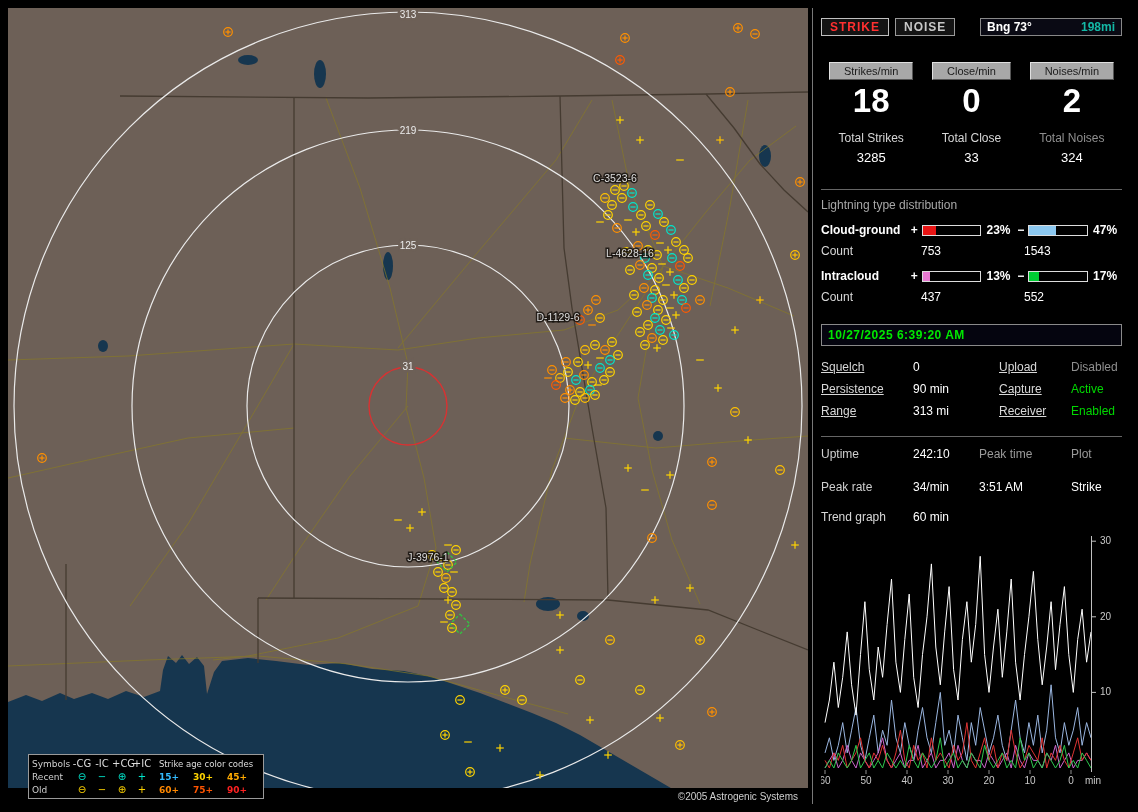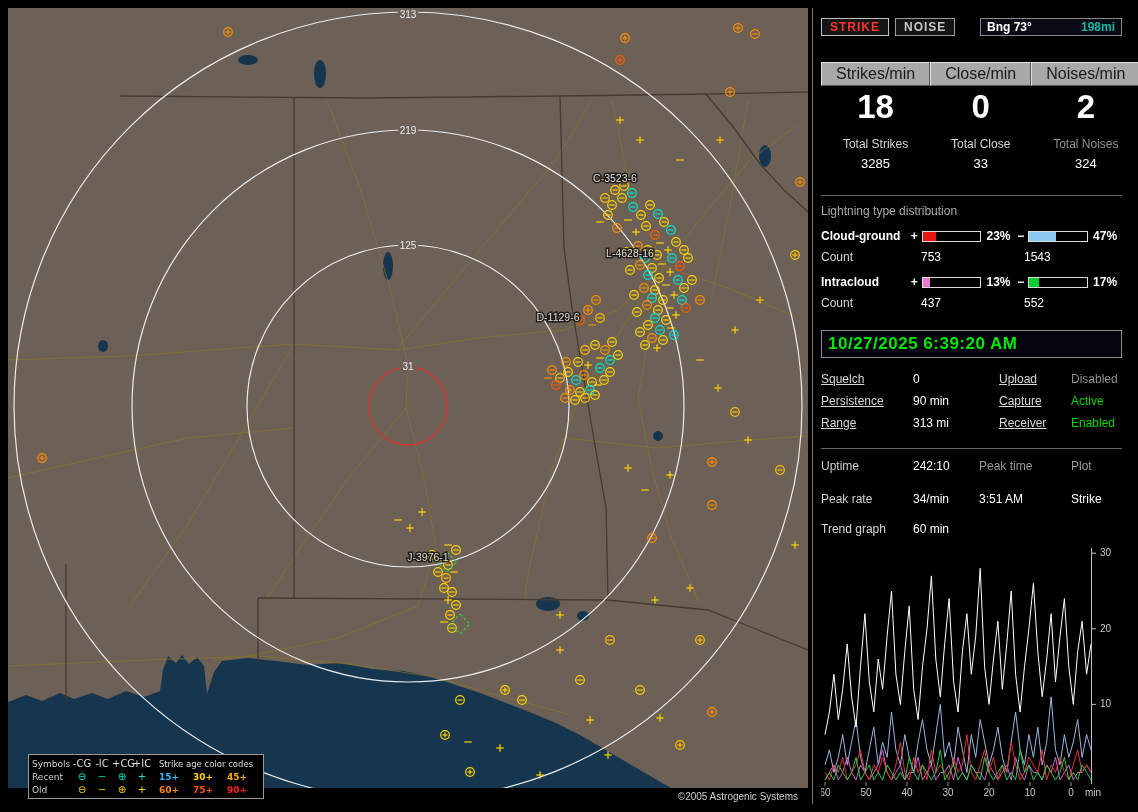--- a/index.html
+++ b/index.html
@@ -25,42 +25,42 @@
   .side-panel{position:absolute;left:812px;top:8px;width:318px;height:796px;background:#000;border-left:1px solid #787878;padding:6px 8px 0 8px;color:#ddd;font-size:12px;}
   .top-bar{display:flex;align-items:center;gap:6px;margin-top:4px;}
   .btn{display:inline-block;padding:1px 8px;border:1px solid #9a9a9a;background:#141414;font-weight:bold;font-size:12px;letter-spacing:1px;cursor:pointer;}
   .btn.strike{color:#ff3030;border-color:#c0c0c0;}
   .btn.noise{color:#c8c8c8;}
   .bng-box{margin-left:auto;display:flex;align-items:center;justify-content:space-between;width:142px;border:1px solid #888;background:#0a0a14;padding:1px 6px;font-weight:bold;font-size:12px;}
   .bng{color:#fff;}
   .mi-green{color:#14b8a6;}
 
   .rates{display:grid;grid-template-columns:1fr 1fr 1fr;margin-top:26px;text-align:center;}
-  .rate-box{display:inline-block;background:#a8a8a8;color:#1a1a1a;font-size:16px;padding:2px 14px;border:1px solid;border-color:#e0e0e0 #555 #555 #e0e0e0;cursor:pointer;}
+  .rate-box{display:inline-block;background:#a8a8a8;color:#1a1a1a;font-size:11px;padding:2px 14px;border:1px solid;border-color:#e0e0e0 #555 #555 #e0e0e0;cursor:pointer;}
   .rate-value{display:block;color:#fff;font-size:33px;font-weight:bold;margin-top:2px;}
   .total-label{display:block;color:#d6d6d6;font-size:12px;margin-top:11px;}
   .col3 .total-label{color:#8f8f8f;}
   .total-value{display:block;color:#fff;font-size:13px;margin-top:5px;}
 
   .divider{height:1px;background:#666;margin:24px 0 8px 0;}
   .divider2{height:1px;background:#666;margin:18px 0 10px 0;}
   .section-title{color:#a8a8a8;font-size:12px;}
 
   .dist-row{display:flex;align-items:center;margin-top:11px;}
   .dist-label{width:88px;font-weight:bold;color:#fff;}
   .sign{width:11px;color:#fff;font-weight:bold;text-align:center;}
   .bar{width:60px;height:11px;border:1px solid #ddd;background:#000;margin:0 2px;position:relative;display:inline-block;}
   .bar i{position:absolute;left:0;top:0;bottom:0;display:block;}
   .pct{width:32px;font-weight:bold;color:#fff;padding-left:3px;font-size:12px;}
   .count-row{display:flex;margin-top:7px;}
   .c-label{width:100px;color:#d8d8d8;}
   .c-v1{width:103px;color:#fff;}
   .c-v2{color:#fff;}
 
-  .datetime-box{margin-top:20px;border:1px solid #8a8a8a;background:#05050f;padding:3px 6px;color:#00e800;font-weight:bold;font-size:17px;letter-spacing:0.5px;}
+  .datetime-box{margin-top:20px;border:1px solid #8a8a8a;background:#05050f;padding:3px 6px;color:#00e800;font-weight:bold;font-size:12px;letter-spacing:0.5px;}
 
   .settings{margin-top:14px;display:grid;grid-template-columns:92px 86px 72px 1fr;row-gap:8px;}
   .s-label{color:#d8d8d8;text-decoration:underline;}
   .s-value{color:#fff;}
   .green{color:#00d800;}
   .dim{color:#8f8f8f;}
 
   .stats{display:grid;grid-template-columns:92px 66px 92px 1fr;row-gap:19px;}
   .st-l{color:#cfcfcf;}
   .st-v{color:#fff;}

